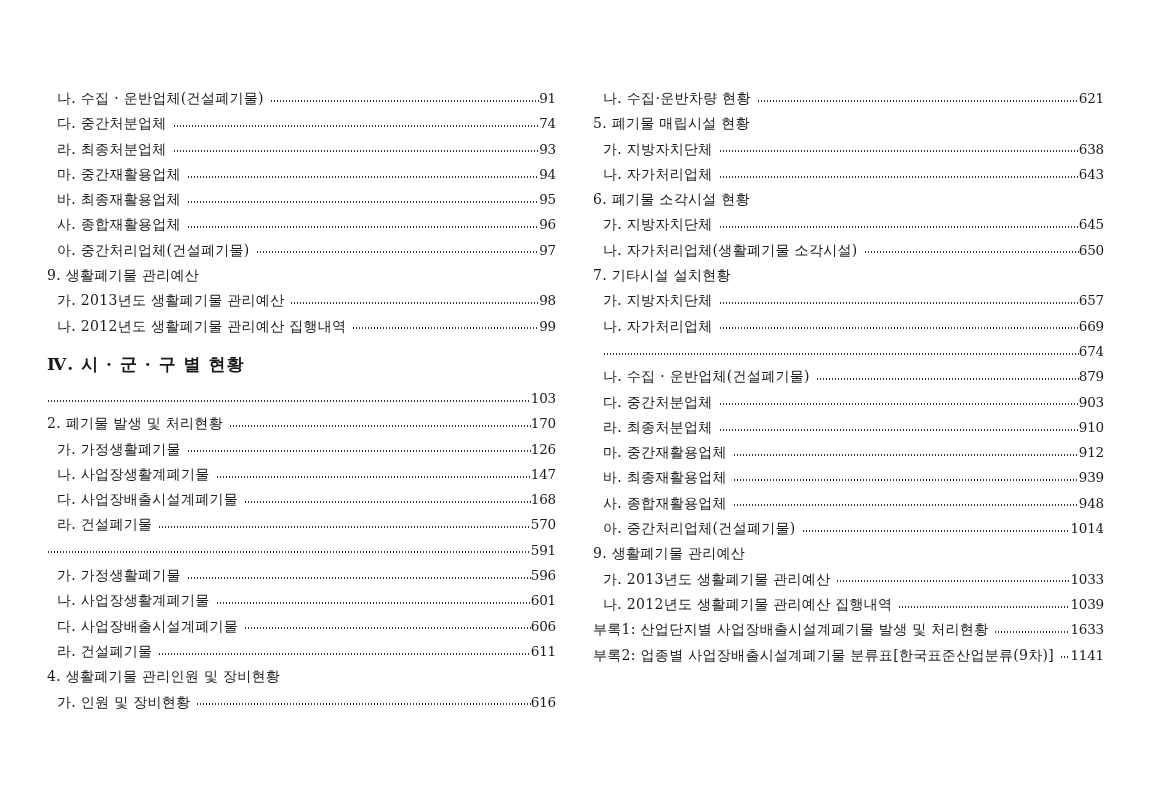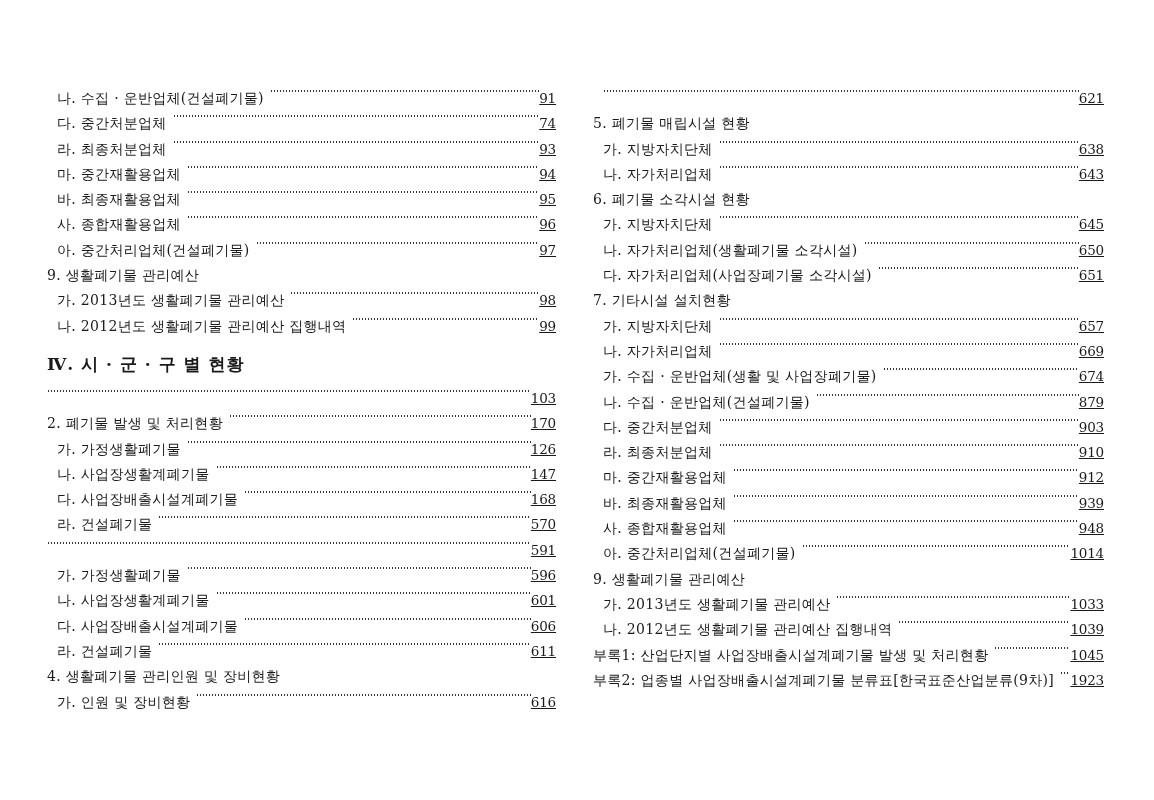--- a/index.html
+++ b/index.html
@@ -5,31 +5,31 @@
   html, body { margin:0; padding:0; }
   body {
     width:1154px; height:800px; background:#ffffff; position:relative; overflow:hidden;
     font-family: "DejaVu Serif", "Liberation Serif", serif;
     color:#1a1a1a;
   }
   .col { position:absolute; top:86px; }
   .col-left { left:47px; width:509px; }
   .col-right { left:593px; width:511px; }
   .row {
-    height:25.3px; line-height:25.3px; font-size:14px; display:flex; 
+    height:25.3px; line-height:25.3px; font-size:14px; display:flex; align-items:center;
     white-space:nowrap; position:relative;
   }
   .row.sub { padding-left:10px; }
   .row .label { flex:0 0 auto; padding-right:6px; letter-spacing:0.3px; }
   .row .leader {
     flex:1 1 auto; height:2px; margin-top:4px;
     background-image: radial-gradient(circle, #333 0.8px, transparent 1px);
     background-size:3px 2px; background-repeat:repeat-x; background-position:left center;
   }
-  .row .page { flex:0 0 auto; font-size:13.5px; letter-spacing:-0.2px;text-decoration:underline; }
+  .row .page { flex:0 0 auto; font-size:13.5px; letter-spacing:-0.2px; }
   .row.heading .label { padding-right:0; }
   .section-heading {
     height:36px; line-height:40px; font-size:17px; font-weight:bold; letter-spacing:1px;
     display:flex; align-items:flex-end; padding-bottom:2px;
   }
   .spacer { height:9px; }
 </style>
 </head>
 <body>
 
@@ -147,20 +147,21 @@
         <span class="label">가. 인원 및 장비현황</span>
         <span class="leader"></span>
         <span class="page">616</span>
       </div>
     </div>
 </div>
 
 <div class="col col-right">
   <div id="right-items">
       <div class="row sub">
+        <span class="label">나. 수집·운반차량 현황</span>
         <span class="leader"></span>
         <span class="page">621</span>
       </div>
       <div class="row heading">
         <span class="label">5. 폐기물 매립시설 현황</span>
       </div>
       <div class="row sub">
         <span class="label">가. 지방자치단체</span>
         <span class="leader"></span>
         <span class="page">638</span>
@@ -176,40 +177,34 @@
       <div class="row sub">
         <span class="label">가. 지방자치단체</span>
         <span class="leader"></span>
         <span class="page">645</span>
       </div>
       <div class="row sub">
         <span class="label">나. 자가처리업체(생활폐기물 소각시설)</span>
         <span class="leader"></span>
         <span class="page">650</span>
       </div>
-      <div class="row sub">
-        <span class="label">다. 자가처리업체(사업장폐기물 소각시설)</span>
-        <span class="leader"></span>
-        <span class="page">651</span>
-      </div>
       <div class="row heading">
         <span class="label">7. 기타시설 설치현황</span>
       </div>
       <div class="row sub">
         <span class="label">가. 지방자치단체</span>
         <span class="leader"></span>
         <span class="page">657</span>
       </div>
       <div class="row sub">
         <span class="label">나. 자가처리업체</span>
         <span class="leader"></span>
         <span class="page">669</span>
       </div>
       <div class="row sub">
-        <span class="label">가. 수집  ·  운반업체(생활 및 사업장폐기물)</span>
         <span class="leader"></span>
         <span class="page">674</span>
       </div>
       <div class="row sub">
         <span class="label">나. 수집  ·  운반업체(건설폐기물)</span>
         <span class="leader"></span>
         <span class="page">879</span>
       </div>
       <div class="row sub">
         <span class="label">다. 중간처분업체</span>
@@ -250,21 +245,21 @@
         <span class="page">1033</span>
       </div>
       <div class="row sub">
         <span class="label">나. 2012년도 생활폐기물 관리예산 집행내역</span>
         <span class="leader"></span>
         <span class="page">1039</span>
       </div>
       <div class="row">
         <span class="label">부록1: 산업단지별 사업장배출시설계폐기물 발생 및 처리현황</span>
         <span class="leader"></span>
-        <span class="page">1045</span>
+        <span class="page">1633</span>
       </div>
       <div class="row">
         <span class="label">부록2: 업종별 사업장배출시설계폐기물 분류표[한국표준산업분류(9차)]</span>
         <span class="leader"></span>
-        <span class="page">1923</span>
+        <span class="page">1141</span>
       </div>
     </div>
 </div>
 
 </body></html>

